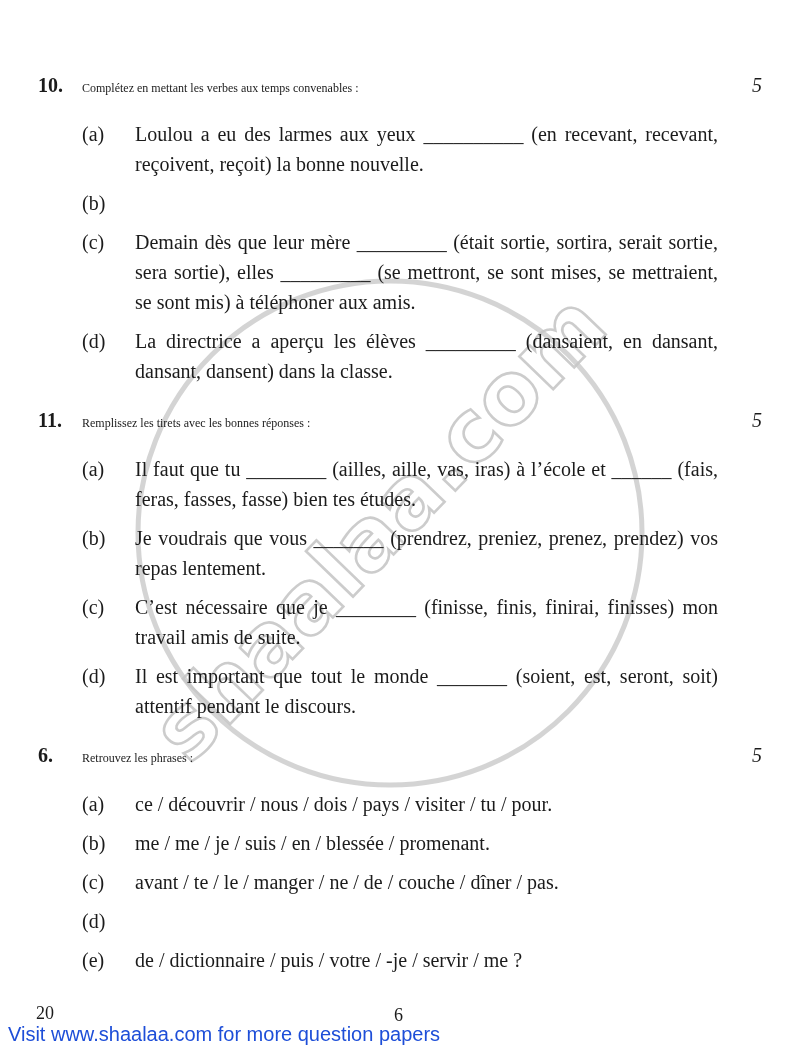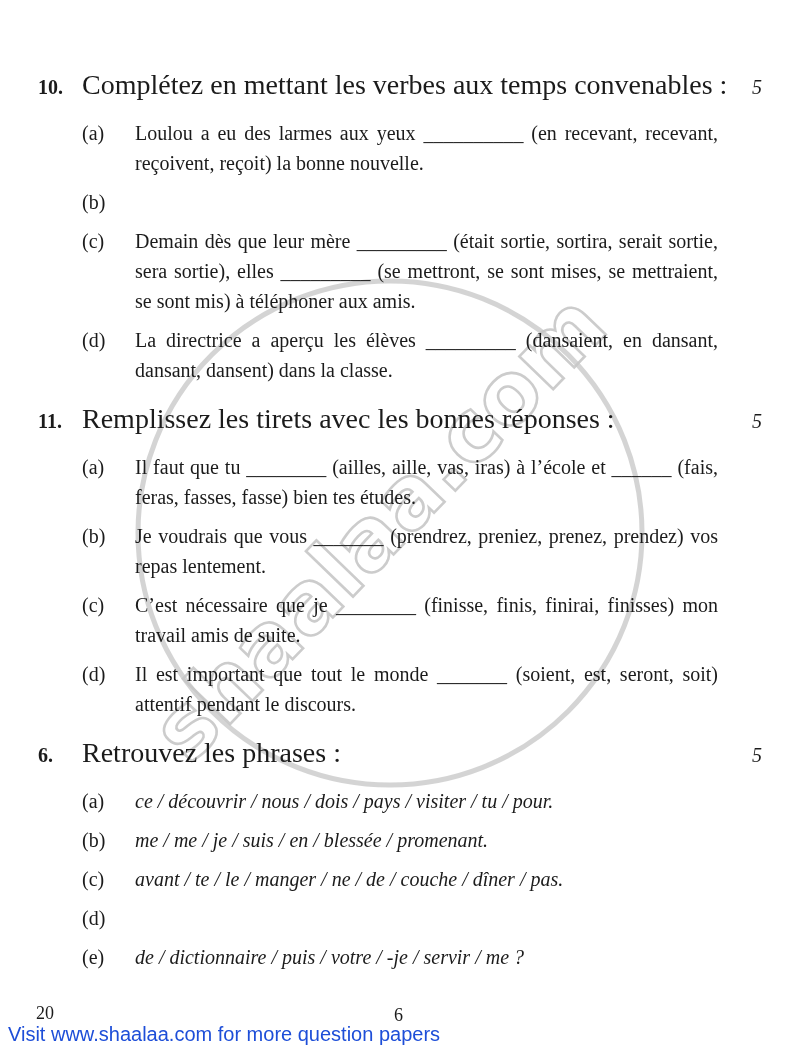--- a/index.html
+++ b/index.html
@@ -34,21 +34,21 @@
     margin-bottom: 16px;
   }
   .q-num {
     width: 44px;
     flex: none;
     font-weight: bold;
     font-size: 20px;
   }
   .q-heading {
     flex: 1;
-    font-size: 28px;
+    font-size: 12px;
   }
   .q-marks {
     flex: none;
     font-size: 20px;
     font-style: italic;
     padding-left: 10px;
   }
   .item {
     display: flex;
     margin-left: 44px;
@@ -60,21 +60,21 @@
     font-size: 20px;
     line-height: 30px;
   }
   .item-text {
     width: 583px;
     flex: none;
     font-size: 20px;
     line-height: 30px;
     text-align: justify;
   }
-  .item-text.no-justify { text-align: left; font-style: italic; }
+  .item-text.no-justify { text-align: left; }
   .footer-left-number {
     position: absolute;
     left: 36px; top: 1003px;
     font-size: 18px;
     line-height: 20px;
     z-index: 1;
   }
   .footer-page-number {
     position: absolute;
     left: 394px; top: 1005px;

